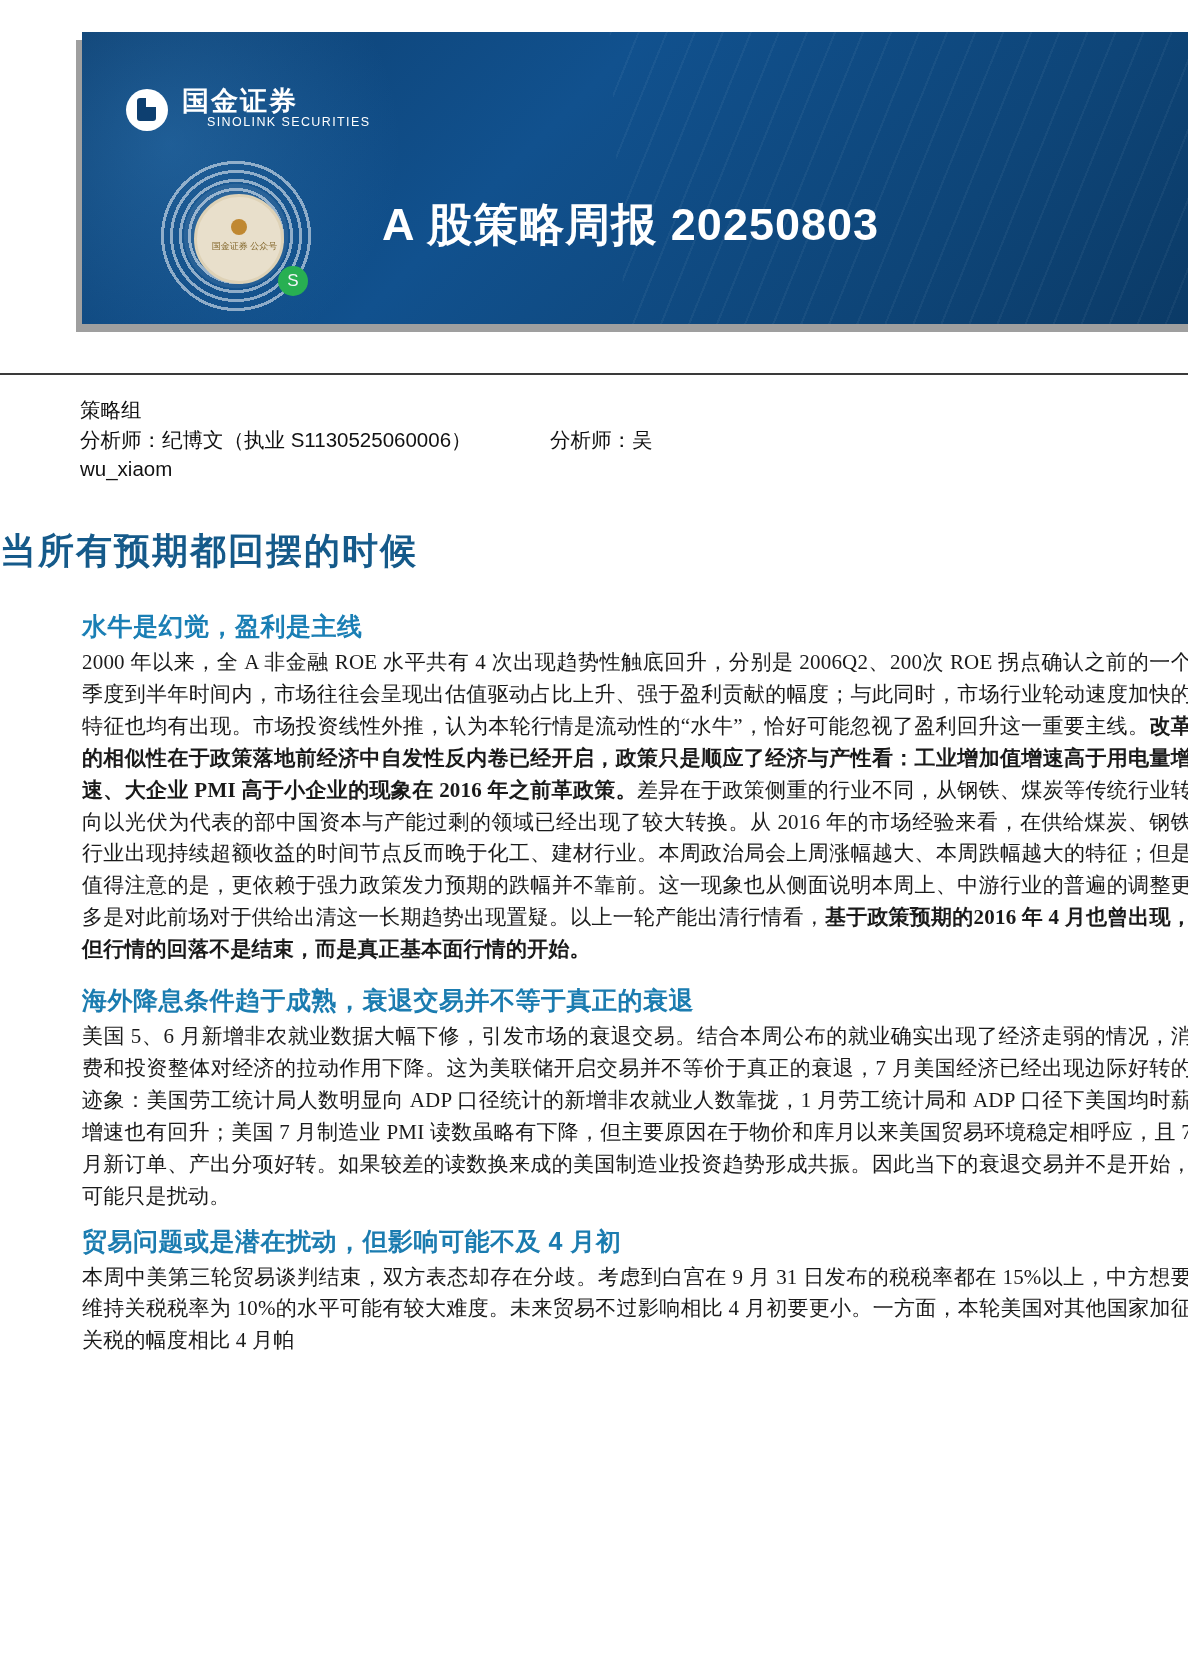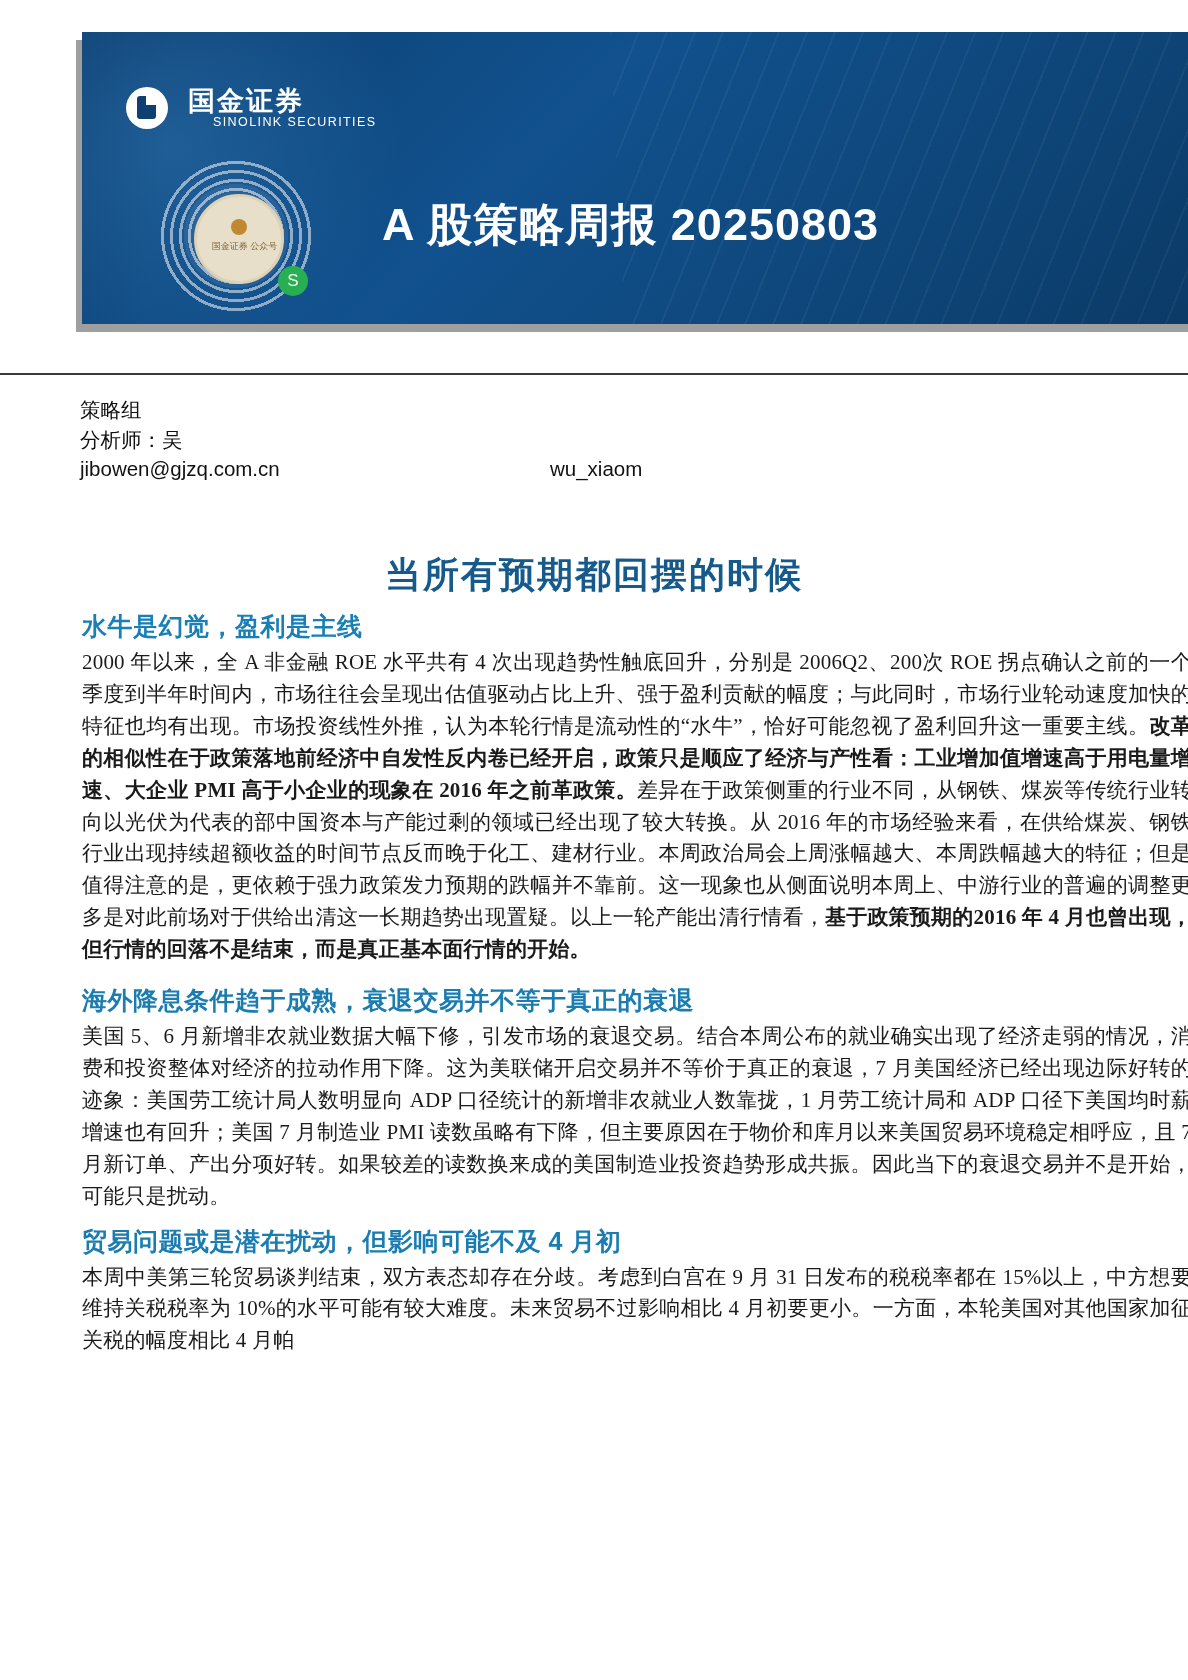--- a/index.html
+++ b/index.html
@@ -60,22 +60,22 @@
     height: 380px;
     background: radial-gradient(circle at 35% 40%, rgba(70,150,215,0.30), rgba(13,63,112,0) 65%);
   }
 
   
   .logo-row {
     position: absolute;
     left: 44px;
     top: 55px;
     display: flex;
-    align-items: flex-start;
-    gap: 20px;
+    align-items: flex-end;
+    gap: 14px;
   }
   .logo-mark {
     width: 42px;
     height: 42px;
     border-radius: 50%;
     background: #ffffff;
     position: relative;
   }
   .logo-mark:before {
     content: "";
@@ -214,27 +214,25 @@
   .a-col-1 { width: 460px; }
   .a-col-2 { width: 470px; }
   .a-col-3 { width: 220px; }
 
   
   .headline {
     position: absolute;
     left: 0;
     top: 527px;
     width: 1188px;
-    text-align: center;
     color: #155a8a;
     font-family: "Liberation Sans", sans-serif;
     font-size: 36px;
     font-weight: bold;
     letter-spacing: 2px;
-    margin-top: 24px;
   }
 
   
   .body-wrap {
     position: absolute;
     left: 82px;
     top: 610px;
     width: 1110px;
   }
   .sec-head {
@@ -287,24 +285,24 @@
 
     <div class="banner-title">A 股策略周报 20250803</div>
   </div>
 </div>
 
 <div class="hr-top"></div>
 
 <div class="analysts">
   <div class="grp-title">策略组</div>
   <div class="analyst-line">
+    <div class="a-col-2">分析师：纪博文（执业 S1130525060006）</div>
     <div class="a-col-3">分析师：吴</div>
   </div>
   <div class="analyst-line">
-    <div class="a-col-2">jibowen@gjzq.com.cn</div>
     <div class="a-col-3">wu_xiaom</div>
   </div>
 </div>
 
 <div class="headline">当所有预期都回摆的时候</div>
 
 <div class="body-wrap">
 
   <h2 class="sec-head" style="color: rgb(26, 127, 181);">水牛是幻觉，盈利是主线</h2>
   <p class="para"><span>2000 年以来，全 A 非金融 ROE 水平共有 4 次出现趋势性触底回升，分别是 2006Q2、200</span><span>次 ROE 拐点确认之前的一个季度到半年时间内，市场往往会呈现出估值驱动占比上升、</span><span>强于盈利贡献的幅度；与此同时，市场行业轮动速度加快的特征也均有出现。市场投资</span><span>线性外推，认为本轮行情是流动性的“水牛”，恰好可能忽视了盈利回升这一重要主线。</span><b>改革的相似性在于政策落地前经济中自发性反内卷已经开启，政策只是顺应了经济与产</b><b>性看：工业增加值增速高于用电量增速、大企业 PMI 高于小企业的现象在 2016 年之前</b><b>革政策。</b><span>差异在于政策侧重的行业不同，从钢铁、煤炭等传统行业转向以光伏为代表的部</span><span>中国资本与产能过剩的领域已经出现了较大转换。从 2016 年的市场经验来看，在供给</span><span>煤炭、钢铁行业出现持续超额收益的时间节点反而晚于化工、建材行业。本周政治局会</span><span>上周涨幅越大、本周跌幅越大的特征；但是值得注意的是，更依赖于强力政策发力预期</span><span>的跌幅并不靠前。这一现象也从侧面说明本周上、中游行业的普遍的调整更多是对此前</span><span>场对于供给出清这一长期趋势出现置疑。以上一轮产能出清行情看，</span><b>基于政策预期的</b><b>2016 年 4 月也曾出现，但行情的回落不是结束，而是真正基本面行情的开始。</b></p>

